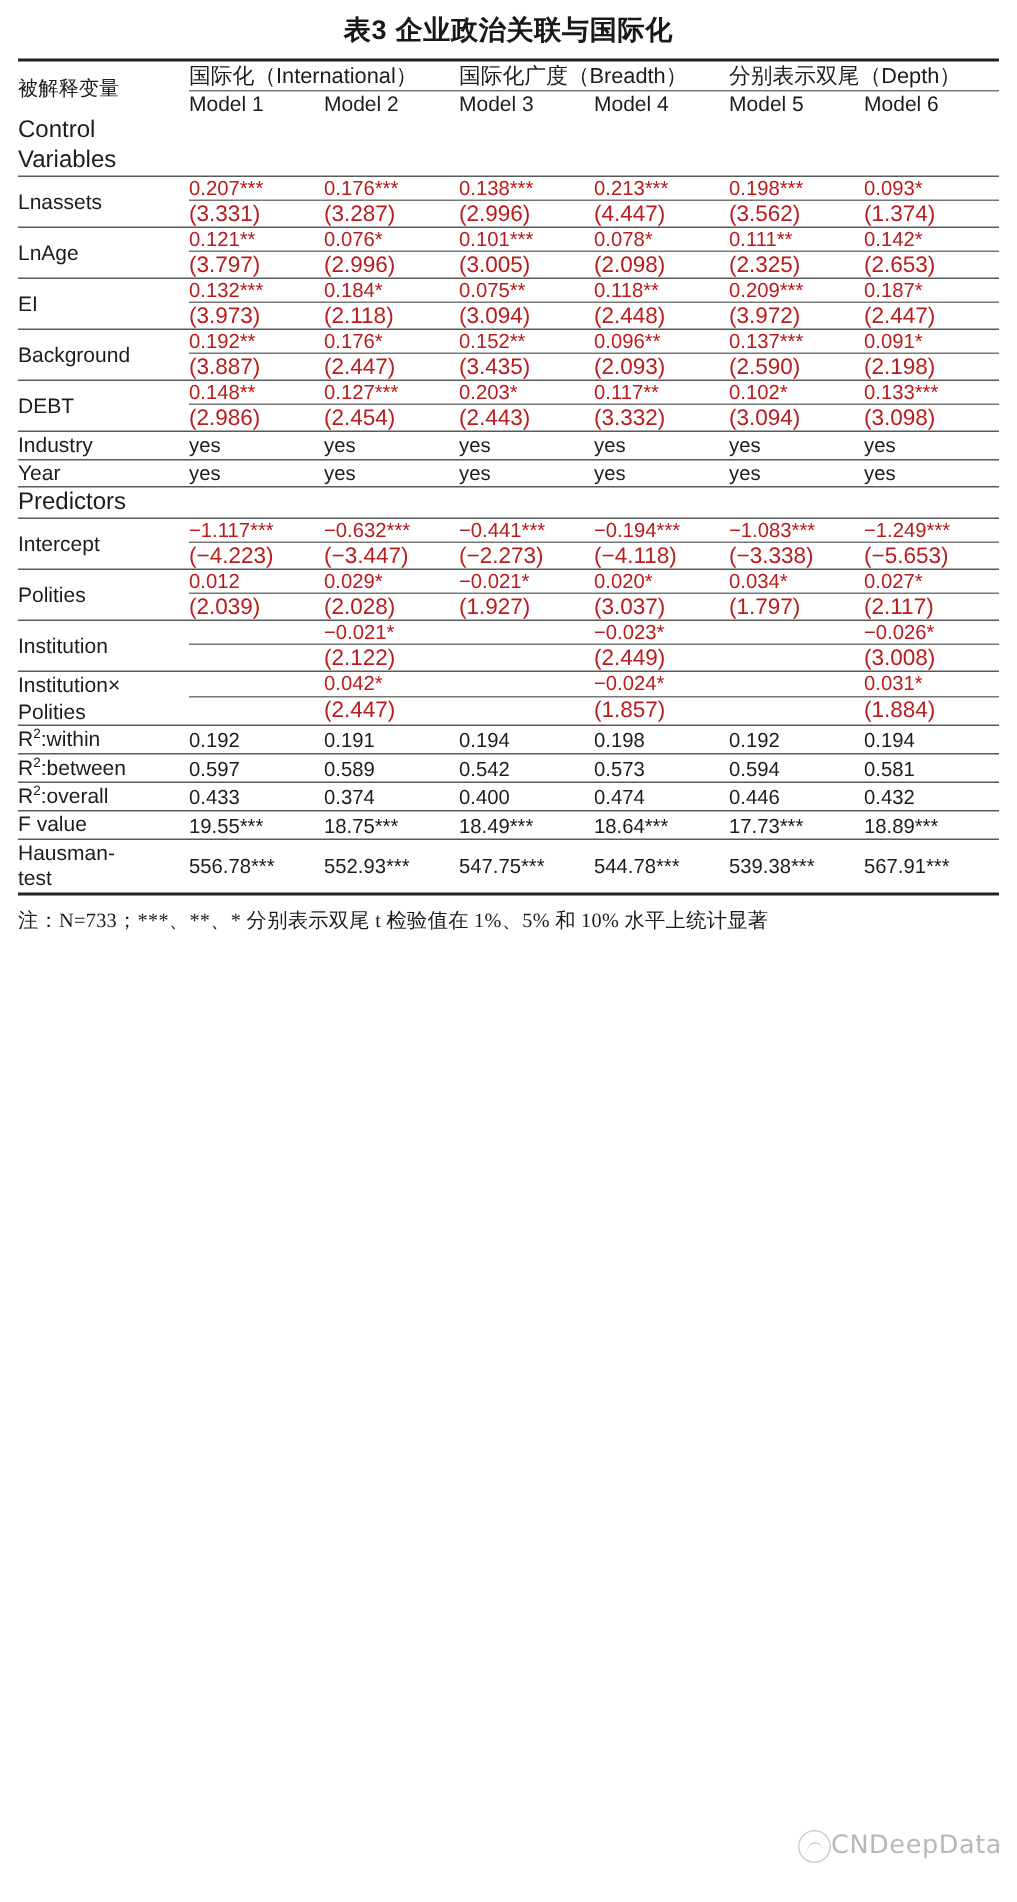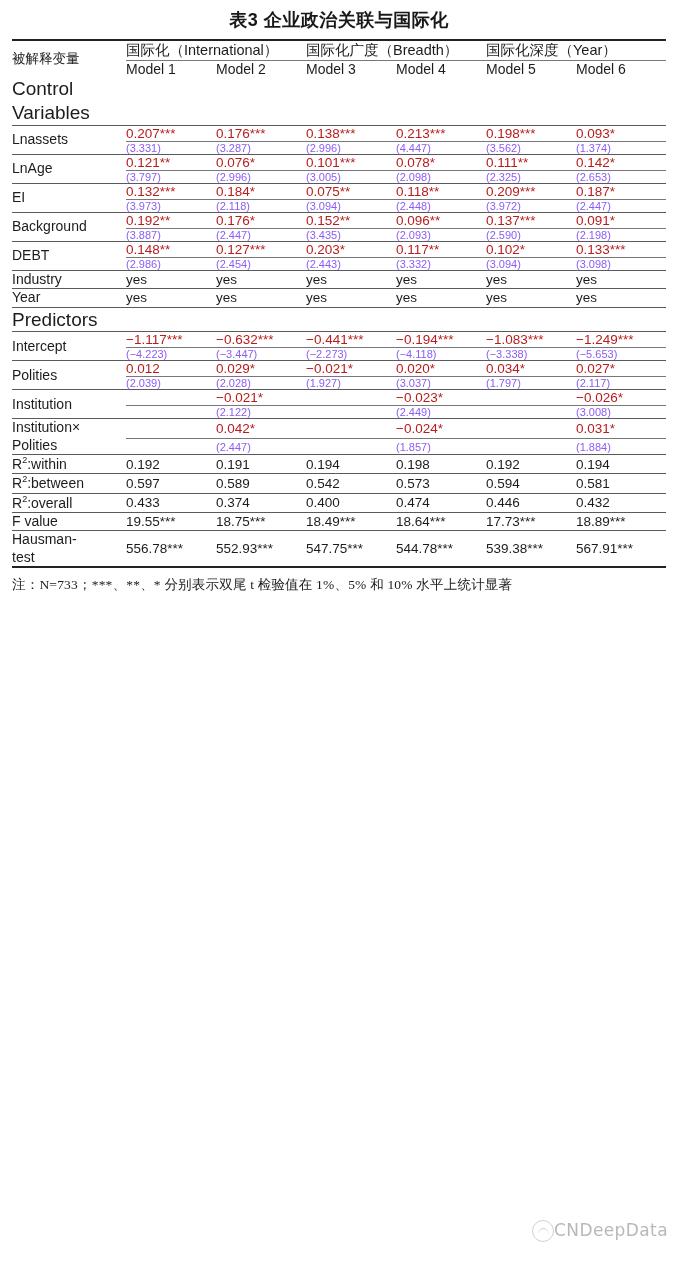--- a/index.html
+++ b/index.html
@@ -69,36 +69,36 @@
   }
 
   
   .rowlabel {
     font-size: 14px;
     padding: 3px 2px 3px 3px;
     line-height: 1.25;
     color: #1c1c1c;
   }
   .sectlabel {
-    font-size: 19px;
+    font-size: 16px;
     padding: 9px 2px 9px 3px;
     line-height: 1.25;
     margin-left: 12px;
   }
   .val {
     font-size: 13.5px;
     padding: 6px 0 6px 4px;
     white-space: nowrap;
     color: #b91c1c;
   }
   .val-t {
-    font-size: 11px;
+    font-size: 15px;
     padding: 6px 0 6px 4px;
     white-space: nowrap;
-    color: #8b5cf6;
+    color: #b91c1c;
   }
   .simple-val {
     font-size: 13.5px;
     padding: 10px 0 10px 4px;
     white-space: nowrap;
   }
 
   sup.r2 { font-size: 9px; vertical-align: super; }
 
   
@@ -156,21 +156,21 @@
     <col style="width:90px">
       <col style="width:90px">
     <col style="width:90px">
       <col style="width:90px">
   </colgroup>
   <thead>
     <tr>
       <td class="hdr-stub rule-top" rowspan="2">被解释变量</td>
       <td class="hdr-group rule-top" colspan="2">国际化（International）</td>
       <td class="hdr-group rule-top" colspan="2">国际化广度（Breadth）</td>
-      <td class="hdr-group rule-top" colspan="2">国际化深度（Year）</td>
+      <td class="hdr-group rule-top" colspan="2">分别表示双尾（Depth）</td>
     </tr>
     <tr>
       <td class="hdr-model rule-inner">Model 1</td>
       <td class="hdr-model rule-inner">Model 2</td>
       <td class="hdr-model rule-inner">Model 3</td>
       <td class="hdr-model rule-inner">Model 4</td>
       <td class="hdr-model rule-inner">Model 5</td>
       <td class="hdr-model rule-inner">Model 6</td>
     </tr>
   </thead>

